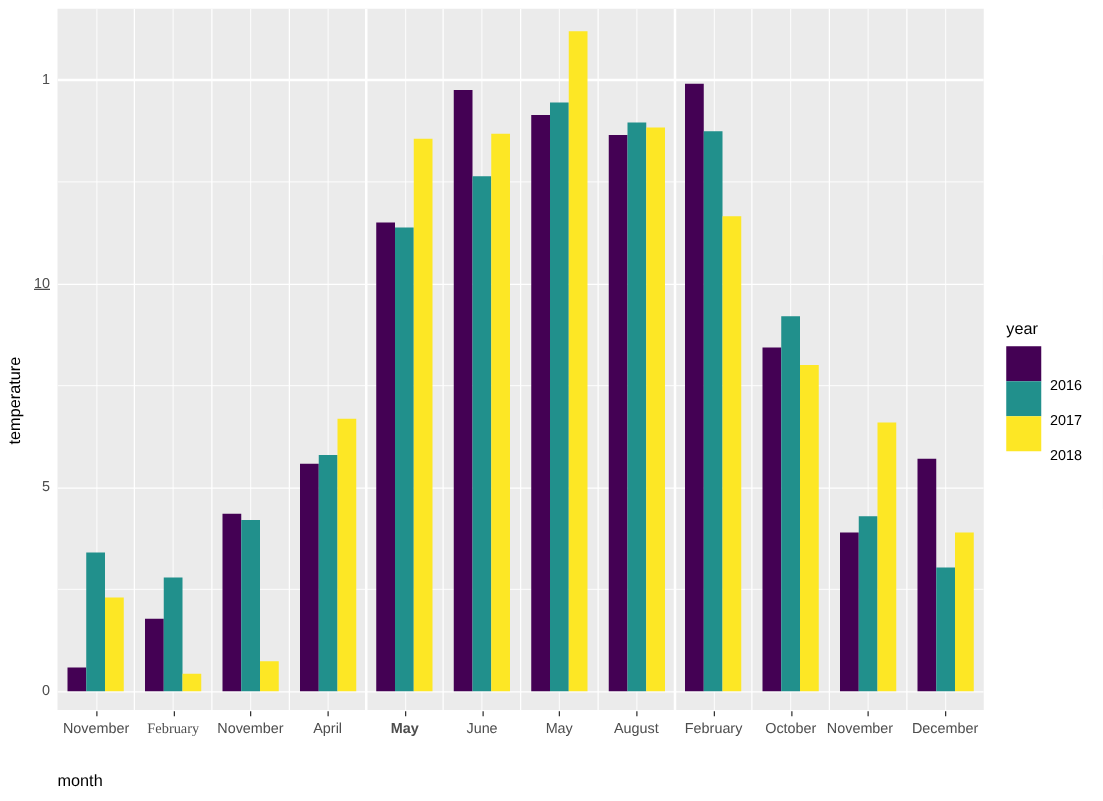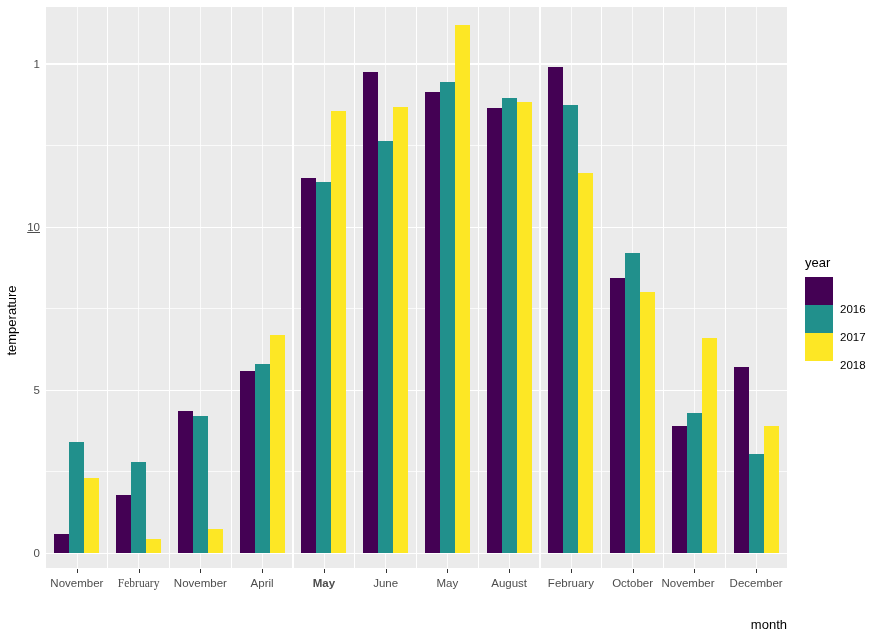--- a/index.html
+++ b/index.html
@@ -38,21 +38,21 @@
     color: #000000;
     letter-spacing: 0px;
   }
 
   
   .x-axis-title {
     position: absolute;
     left: 46px;
     top: 617px;
     width: 741px;
-    text-align: right;
+    text-align: left;
     font-size: 13px;
     color: #000000;
   }
 
   
   .y-tick-label {
     position: absolute;
     right: 0;
     width: 26px;
     text-align: right;

